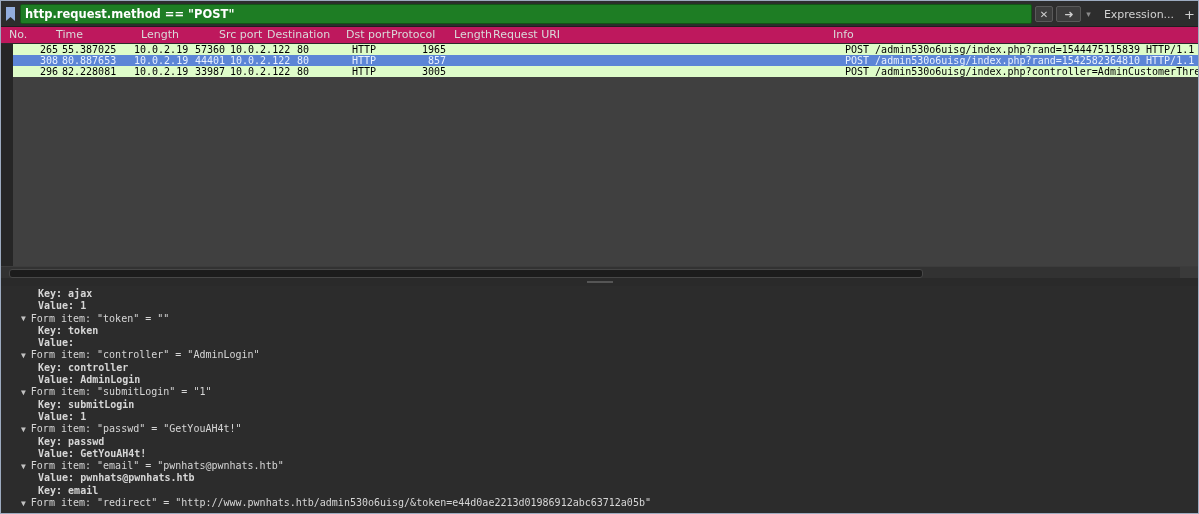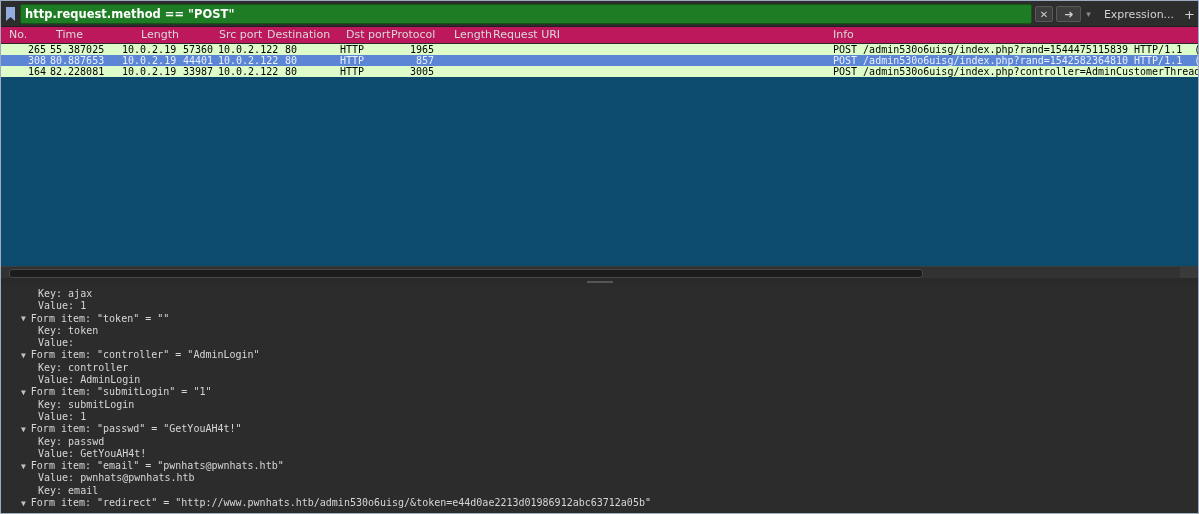--- a/index.html
+++ b/index.html
@@ -30,21 +30,21 @@
   .fbtn.apply{padding:0 7px; font-size:11px;}
   .caret{color:#8a8a8a; font-size:9px; padding:0 2px;}
   .expr{color:#d2d2d2; font-size:11px; padding:0 6px 0 8px; white-space:nowrap;}
   .plus{color:#d2d2d2; font-size:13px; padding:0 1px;}
   
   .phead{
     position:relative; height:16px; background:#be185d; border-bottom:1px solid #2a2a2a;
     font-size:11px; color:#dadada; overflow:hidden;
   }
   .hc{position:absolute; top:1px; white-space:nowrap;}
-  .pbody{position:relative; height:222px; background:#0c4a6e; overflow:hidden;}
+  .pbody{position:relative; height:222px; background:#404040; overflow:hidden;margin-left:12px;}
   .prow{
     position:relative; height:11px; background:#defcc9; color:#000000;
     font-family:"DejaVu Sans Mono","Liberation Mono",monospace; font-size:10px; line-height:11px;
     overflow:hidden; white-space:pre;
   }
   .prow.selected{background:#5c85d6; color:#e8f0fe;}
   .prow span{position:absolute; top:0; white-space:pre;}
   .c-no   {left:0;   width:45px; text-align:right;}
   .c-time {left:49px;}
   .c-src  {left:121px;}
@@ -70,21 +70,21 @@
   }
   
   .details{
     height:100%; background:#2c2c2c; padding-top:2px;
     font-family:"DejaVu Sans Mono","Liberation Mono",monospace; font-size:10px; color:#d6d6d6;
     overflow:hidden;
   }
   .dline{height:12.3px; line-height:12.3px; white-space:pre; overflow:hidden;}
   .dline .txt{white-space:pre;}
   .ind1{padding-left:20px;}
-  .ind2{padding-left:37px;}
+  .ind2{padding-left:37px;font-weight:bold;}
   .arrow{color:#c2c2c2; margin-right:5px; font-size:8px; vertical-align:0.5px;}
 </style>
 </head>
 <body>
 
 <div class="window">
 
   <div class="filter-bar">
     <span class="bookmark">
       <svg width="11" height="15" viewBox="0 0 11 15">
@@ -110,21 +110,21 @@
         <span class="hc" style="left: 266px;">Destination</span>
         <span class="hc" style="left: 345px;">Dst port</span>
         <span class="hc" style="left: 390px;">Protocol</span>
         <span class="hc" style="left: 453px;">Length</span>
         <span class="hc" style="left: 492px;">Request URI</span>
         <span class="hc" style="left: 832px;">Info</span>
       </div>
     <div class="pbody" id="pbody">
         <div class="prow"><span class="c-no">265</span><span class="c-time">55.387025</span><span class="c-src">10.0.2.19</span><span class="c-sport">57360</span><span class="c-dst">10.0.2.122</span><span class="c-dport">80</span><span class="c-proto">HTTP</span><span class="c-len">1965</span><span class="c-info">POST /admin530o6uisg/index.php?rand=1544475115839 HTTP/1.1  (app</span></div>
         <div class="prow selected"><span class="c-no">308</span><span class="c-time">80.887653</span><span class="c-src">10.0.2.19</span><span class="c-sport">44401</span><span class="c-dst">10.0.2.122</span><span class="c-dport">80</span><span class="c-proto">HTTP</span><span class="c-len">857</span><span class="c-info">POST /admin530o6uisg/index.php?rand=1542582364810 HTTP/1.1  (app</span></div>
-        <div class="prow"><span class="c-no">164</span><span class="c-time">82.228081</span><span class="c-src">10.0.2.19</span><span class="c-sport">33987</span><span class="c-dst">10.0.2.122</span><span class="c-dport">80</span><span class="c-proto">HTTP</span><span class="c-len">3005</span><span class="c-info">POST /admin530o6uisg/index.php?controller=AdminCustomerThreads&amp;t</span></div>
+        <div class="prow"><span class="c-no">296</span><span class="c-time">82.228081</span><span class="c-src">10.0.2.19</span><span class="c-sport">33987</span><span class="c-dst">10.0.2.122</span><span class="c-dport">80</span><span class="c-proto">HTTP</span><span class="c-len">3005</span><span class="c-info">POST /admin530o6uisg/index.php?controller=AdminCustomerThreads&amp;t</span></div>
       </div>
     <div class="hscroll">
       <div class="hthumb"></div>
       <div class="hcorner"></div>
     </div>
   </div>
 
   <div class="splitter">
     <div class="handle"></div>
   </div>

